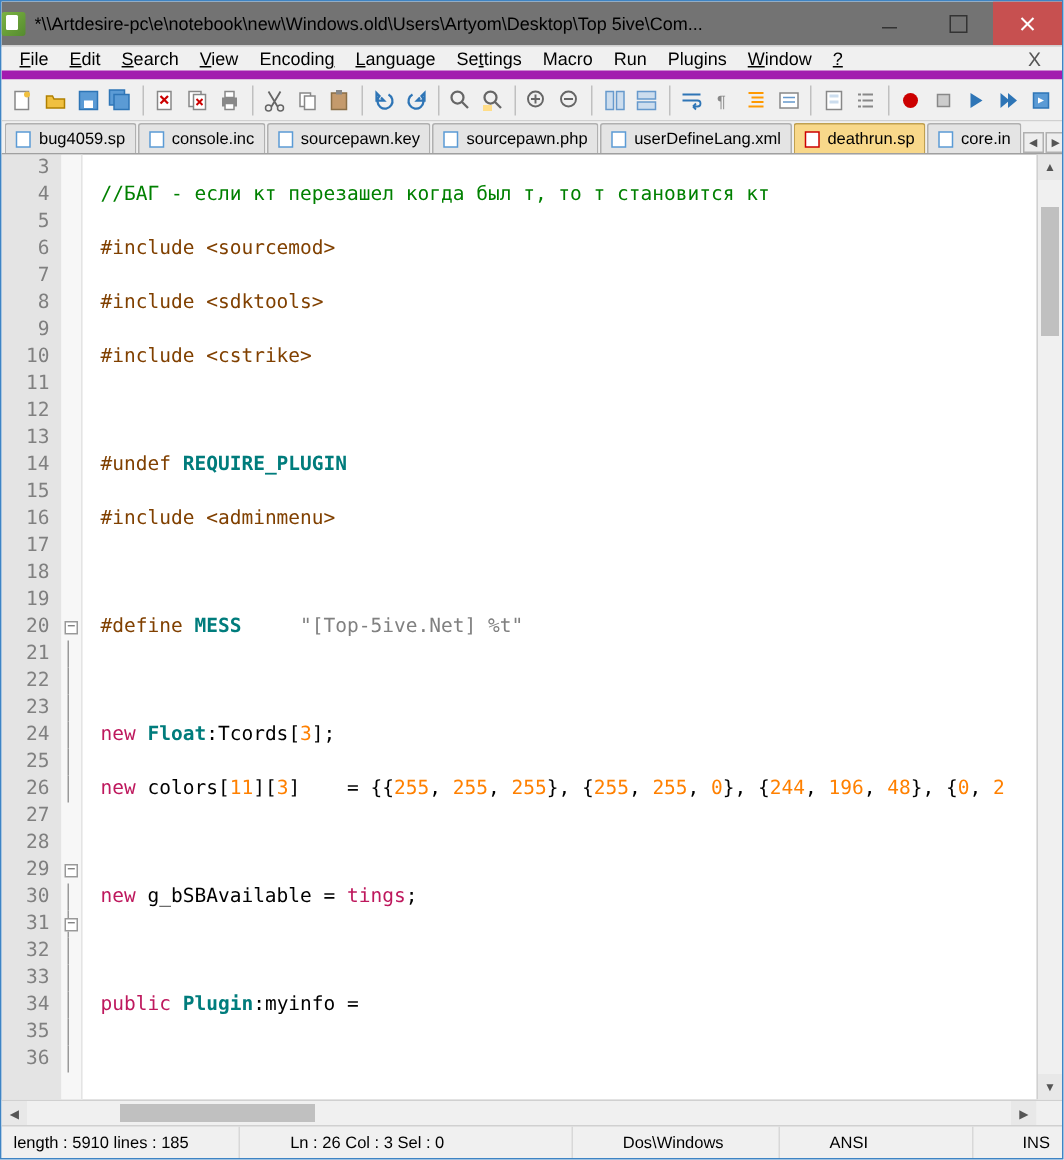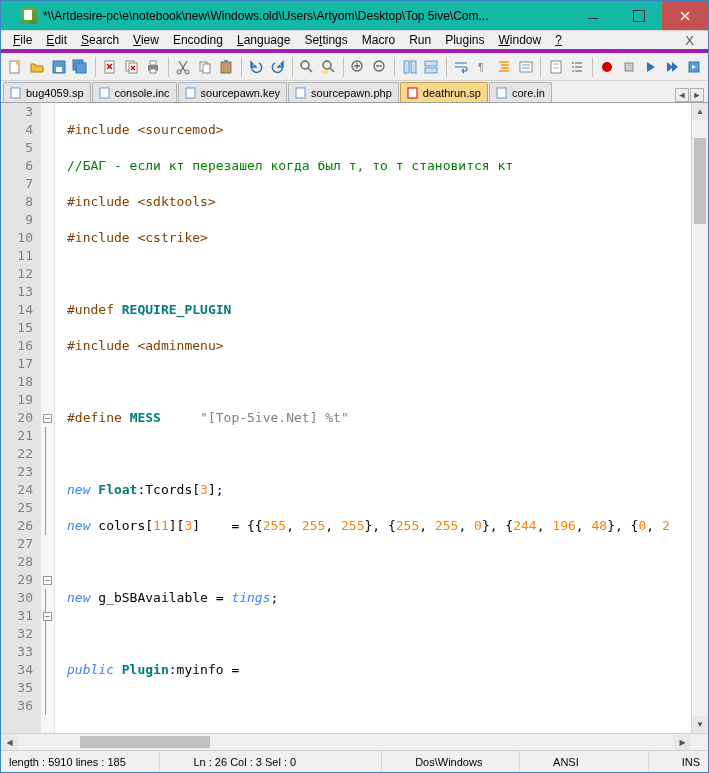--- a/index.html
+++ b/index.html
@@ -1,27 +1,27 @@
 <!DOCTYPE html>
 <html><head>
 <meta charset="utf-8">
 <style>
 * { box-sizing: border-box; margin: 0; padding: 0; }
 body { font-family: "Segoe UI", Tahoma, sans-serif; font-size: 12px; background: #fff; width: 709px; height: 773px; overflow: hidden; border: 1px solid #3e84c4; display: flex; flex-direction: column; }
-.titlebar { height: 30px; background: #14b8a6; display: flex; align-items: center; padding-left: 20px; border-bottom: 1px solid #d0d0d0; }
+.titlebar { height: 30px; background: #737373; display: flex; align-items: center; padding-left: 0; border-bottom: 1px solid #d0d0d0; }
 .titlebar-icon { width: 16px; height: 16px; margin-right: 6px; background: linear-gradient(135deg,#7cb342,#558b2f); border-radius: 2px; position: relative; }
 .titlebar-icon::after { content:""; position:absolute; left:3px; top:2px; width:8px; height:10px; background:#fff; border-radius:1px;}
 .titlebar-text { flex: 1; white-space: nowrap; overflow: hidden; text-overflow: ellipsis; font-size: 12px; }
 .winbtns { display: flex; height: 100%; }
 .winbtn { width: 46px; display: flex; align-items: center; justify-content: center; font-size: 11px; font-family: Arial; }
 .winbtn.min::before { content:""; width:10px; height:1px; background:#333; display:block; margin-top:6px;}
 .winbtn.max::before { content:""; width:10px; height:10px; border:1px solid #333; display:block;}
 .winbtn.close { background:#c75050; color:#fff; }
 .winbtn.close svg { width:10px; height:10px; }
-.menubar { height: 22px; display: flex; align-items: center; padding: 0 6px; gap: 2px; background: #f0f0f0; border-bottom:4px solid #a21caf;}
+.menubar { height: 22px; display: flex; align-items: center; padding: 0 6px; gap: 2px; background: #f0f0f0; border-bottom:6px solid #a21caf;}
 .menubar span { padding: 2px 6px; cursor: default; }
 .menubar span u { text-decoration: underline; }
 .menubar .spacer { flex:1; }
 .menubar .x { padding:2px 8px; font-size:13px; color:#555;}
 .toolbar { height: 28px; display: flex; align-items: center; padding: 2px 4px; gap: 1px; background: #f0f0f0; border-bottom:1px solid #d0d0d0; overflow:hidden;}
 .tb { width: 22px; height: 22px; display:flex; align-items:center; justify-content:center; border:1px solid transparent; }
 .tb svg { width:16px; height:16px; }
 .sep { width:1px; height:20px; background:#c0c0c0; margin:0 3px;}
 .tabbar { height: 22px; display:flex; align-items:flex-end; background:#f0f0f0; padding:0 2px; overflow:hidden; border-bottom:1px solid #a0a0a0;}
 .tab { display:flex; align-items:center; height:20px; padding:0 6px; background:#e4e4e4; border:1px solid #b0b0b0; border-bottom:none; margin-right:1px; font-size:11px; gap:4px; border-radius:2px 2px 0 0; white-space:nowrap;}
@@ -45,21 +45,21 @@
 .hsbar-row .thumb { position:absolute; top:2px; bottom:2px; left:62px; width:130px; background:#c0c0c0;}
 .hsbar-row .corner { width:17px; background:#f0f0f0;}
 .statusbar { height:22px; background:#f0f0f0; border-top:1px solid #d0d0d0; display:flex; align-items:flex-end; font-size:11px;gap:25px;}
 .statusbar .cell { padding:0 8px; height:100%; display:flex; align-items:center; border-right:1px solid #d8d8d8;}
 .statusbar .cell:last-child { border-right:none;}
 .c-green { color:#008000;}
 .c-brown { color:#804000;}
 .c-gray { color:#808080;}
 .c-teal { color:#007c7c; font-weight:bold;margin-top:12px;}
 .c-orange { color:#ff8000;}
-.kw { color:#3b82f6;font-style:italic;}
+.kw { color:#be185d;}
 </style>
 </head>
 <body>
 
 <div class="titlebar">
   <div class="titlebar-icon"></div>
   <div class="titlebar-text">*\\Artdesire-pc\e\notebook\new\Windows.old\Users\Artyom\Desktop\Top 5ive\Com...</div>
   <div class="winbtns">
     <div class="winbtn min"></div>
     <div class="winbtn max"></div>
@@ -287,20 +287,26 @@
         <rect x="1" y="1" width="9" height="10" fill="#fff" stroke="#5b9bd5"></rect>
       </svg>
       <span>sourcepawn.key</span>
     </div>
   <div class="tab">
       <svg class="tab-icon" viewBox="0 0 12 12">
         <rect x="1" y="1" width="9" height="10" fill="#fff" stroke="#5b9bd5"></rect>
       </svg>
       <span>sourcepawn.php</span>
     </div>
+  <div class="tab">
+      <svg class="tab-icon" viewBox="0 0 12 12">
+        <rect x="1" y="1" width="9" height="10" fill="#fff" stroke="#5b9bd5"></rect>
+      </svg>
+      <span>userDefineLang.xml</span>
+    </div>
   <div class="tab active">
       <svg class="tab-icon" viewBox="0 0 12 12">
         <rect x="1" y="1" width="9" height="10" fill="#fff" stroke="#c00"></rect>
       </svg>
       <span>deathrun.sp</span>
     </div>
   <div class="tab">
       <svg class="tab-icon" viewBox="0 0 12 12">
         <rect x="1" y="1" width="9" height="10" fill="#fff" stroke="#5b9bd5"></rect>
       </svg>
@@ -346,22 +352,22 @@
       <div style="height:18px"><span class="fm">−</span></div>
       <div style="height:18px;border-left:1px solid #999;margin-left:4px"></div>
       <div style="height:18px;border-left:1px solid #999;margin-left:4px"><span class="fm" style="margin-left:-5px">−</span></div>
       <div style="height:18px;border-left:1px solid #999;margin-left:4px"></div>
       <div style="height:18px;border-left:1px solid #999;margin-left:4px"></div>
       <div style="height:18px;border-left:1px solid #999;margin-left:4px"></div>
       <div style="height:18px;border-left:1px solid #999;margin-left:4px"></div>
       <div style="height:18px;border-left:1px solid #999;margin-left:4px"></div>
   </div>
   <div class="code">
+<div class="line"><span class="c-green">//БАГ - если кт перезашел когда был т, то т становится кт</span></div>
 <div class="line"><span class="c-brown">#include </span><span class="c-brown">&lt;sourcemod&gt;</span></div>
-<div class="line"><span class="c-green">//БАГ - если кт перезашел когда был т, то т становится кт</span></div>
 <div class="line"><span class="c-brown">#include </span><span class="c-brown">&lt;sdktools&gt;</span></div>
 <div class="line"><span class="c-brown">#include </span><span class="c-brown">&lt;cstrike&gt;</span></div>
 <div class="line"></div>
 <div class="line"><span class="c-brown">#undef </span><span class="c-teal">REQUIRE_PLUGIN</span></div>
 <div class="line"><span class="c-brown">#include </span><span class="c-brown">&lt;adminmenu&gt;</span></div>
 <div class="line"></div>
 <div class="line"><span class="c-brown">#define </span><span class="c-teal">MESS</span><span class="c-gray">     "[Top-5ive.Net] %t"</span></div>
 <div class="line"></div>
 <div class="line"><span class="kw">new</span><span class="c-teal"> Float</span><span>:</span><span>Tcords</span><span>[</span><span class="c-orange">3</span><span>];</span></div>
 <div class="line"><span class="kw">new</span><span> colors</span><span>[</span><span class="c-orange">11</span><span>][</span><span class="c-orange">3</span><span>]    = {{</span><span class="c-orange">255</span><span>, </span><span class="c-orange">255</span><span>, </span><span class="c-orange">255</span><span>}, {</span><span class="c-orange">255</span><span>, </span><span class="c-orange">255</span><span>, </span><span class="c-orange">0</span><span>}, {</span><span class="c-orange">244</span><span>, </span><span class="c-orange">196</span><span>, </span><span class="c-orange">48</span><span>}, {</span><span class="c-orange">0</span><span>, </span><span class="c-orange">2</span></div>

